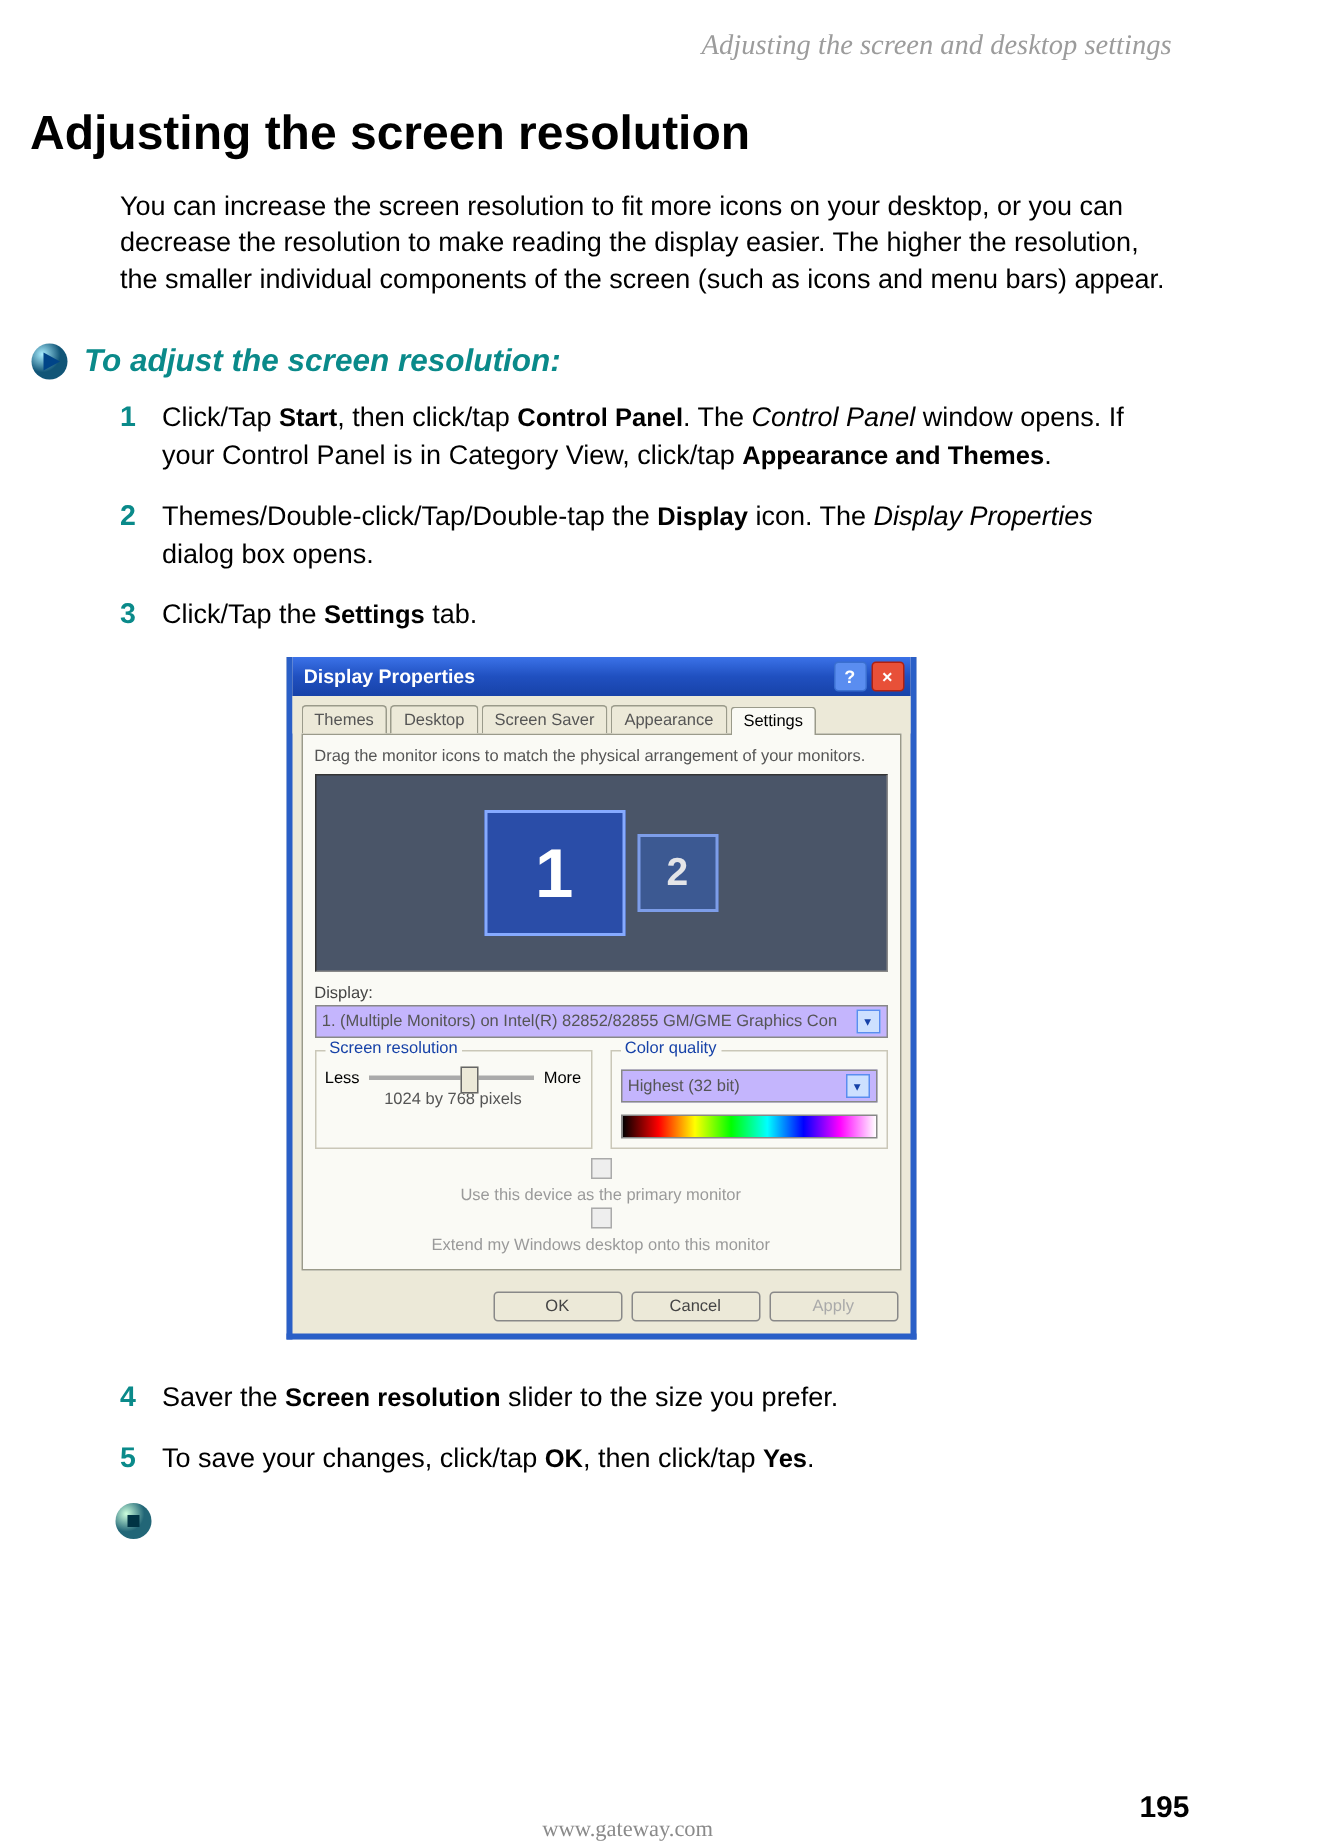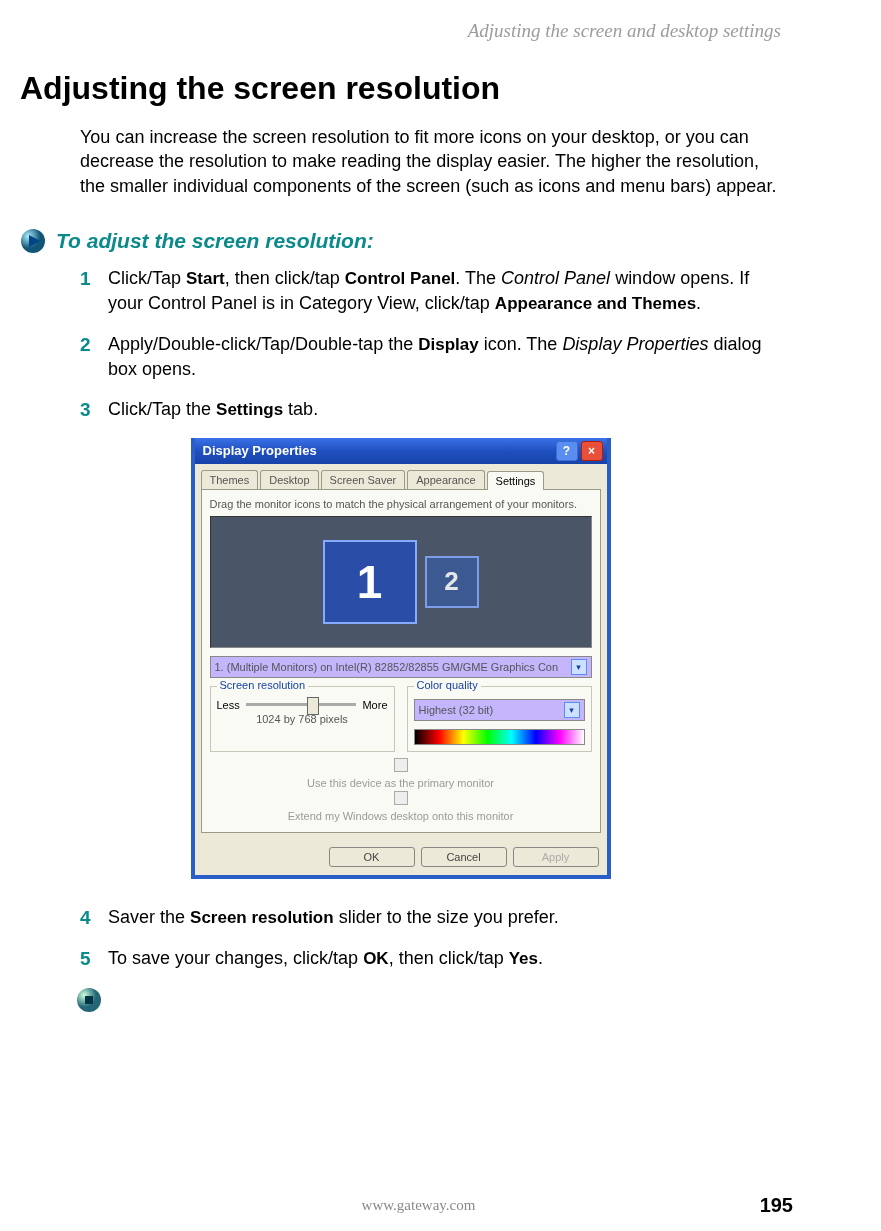--- a/index.html
+++ b/index.html
@@ -255,21 +255,21 @@
   }
   .winbtn.disabled { color:#aaa; }
   .dlg-footer {
     display:flex; justify-content:flex-end; gap:6px; padding:8px;
   }
   .end-icon {
     width: 26px; height: 26px; margin-left: 56px; margin-top: 6px;
   }
   .page-footer {
     position: absolute;
-    bottom: 17px;
+    bottom: 2px;
     left: 0;
     width: 100%;
     display: flex;
     justify-content: center;
     color: #8a8a8a;
     font-size: 15px;
     font-family: Georgia, serif;
   }
   .page-number {
     position: absolute;
@@ -306,21 +306,21 @@
         </svg>
     </span>
     <span class="task-title">To adjust the screen resolution:</span>
   </div>
 
   <ol class="steps">
     <li>
       <span>Click/Tap </span><span class="bold-ui">Start</span><span>, then click/tap </span><span class="bold-ui">Control Panel</span><span>. The </span><span class="italic-em">Control Panel</span><span> window opens. If your Control Panel is in Category View, click/tap </span><span class="bold-ui">Appearance and Themes</span><span>.</span>
     </li>
     <li>
-      <span>Apply/Double-click/Tap/Double-tap the </span><span class="bold-ui">Display</span><span> icon. The </span><span class="italic-em">Display Properties</span><span> dialog box opens.</span>
+      <span>Themes/Double-click/Tap/Double-tap the </span><span class="bold-ui">Display</span><span> icon. The </span><span class="italic-em">Display Properties</span><span> dialog box opens.</span>
     </li>
     <li>
       <span>Click/Tap the </span><span class="bold-ui">Settings</span><span> tab.</span>
     </li>
   </ol>
 
   <div class="screenshot-wrap">
     <div class="dialog">
       <div class="dlg-titlebar">
         <span>Display Properties</span>
@@ -335,20 +335,21 @@
         <div class="tab">Screen Saver</div>
         <div class="tab">Appearance</div>
         <div class="tab active">Settings</div>
       </div>
       <div class="tab-body">
         <div class="hint">Drag the monitor icons to match the physical arrangement of your monitors.</div>
         <div class="monitor-area">
           <div class="monitor primary">1</div>
           <div class="monitor secondary">2</div>
         </div>
+        <div class="lbl">Display:</div>
         <div class="dd">
           <span>1. (Multiple Monitors) on Intel(R) 82852/82855 GM/GME Graphics Con</span>
           <span class="arrow">▾</span>
         </div>
         <div class="row2">
           <div class="groupbox">
             <span class="gtitle">Screen resolution</span>
             <div class="slider">
               <span>Less</span>
               <span class="track">

